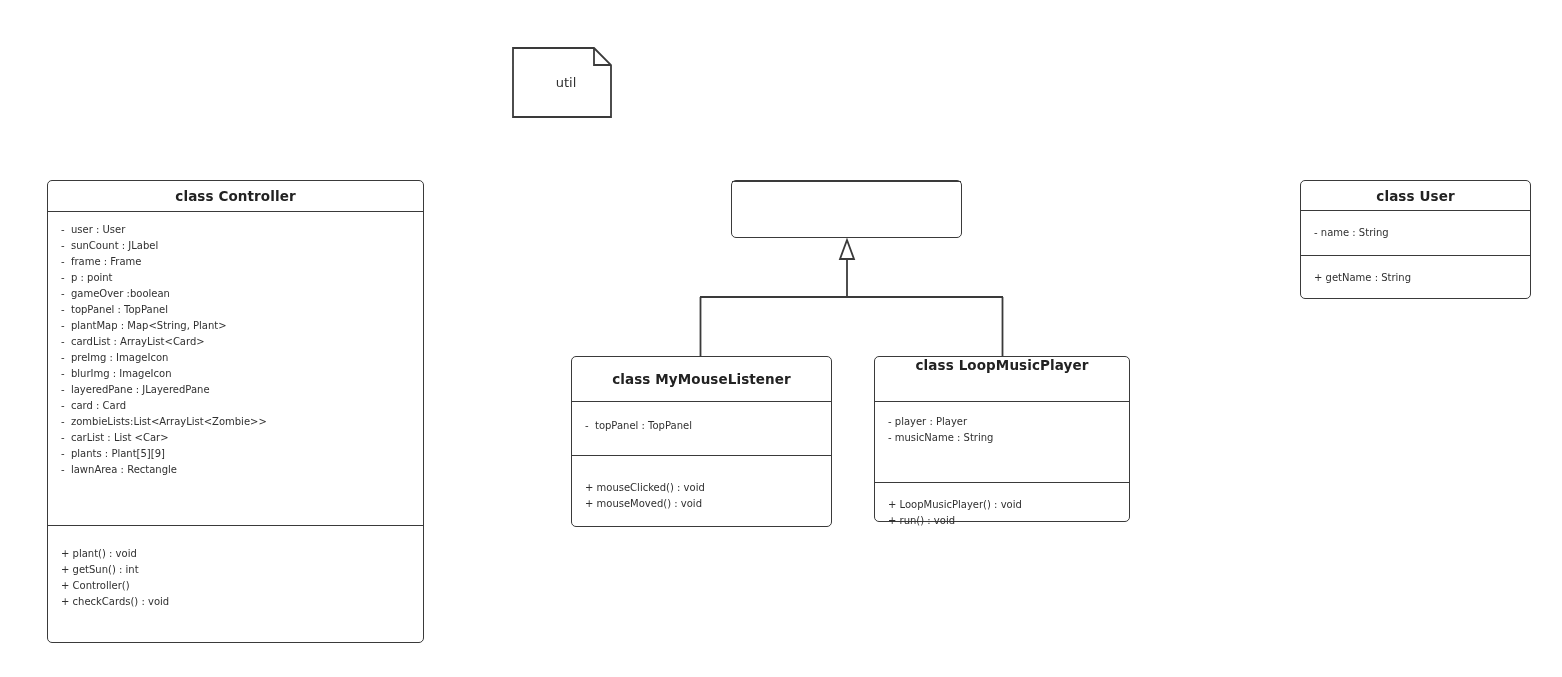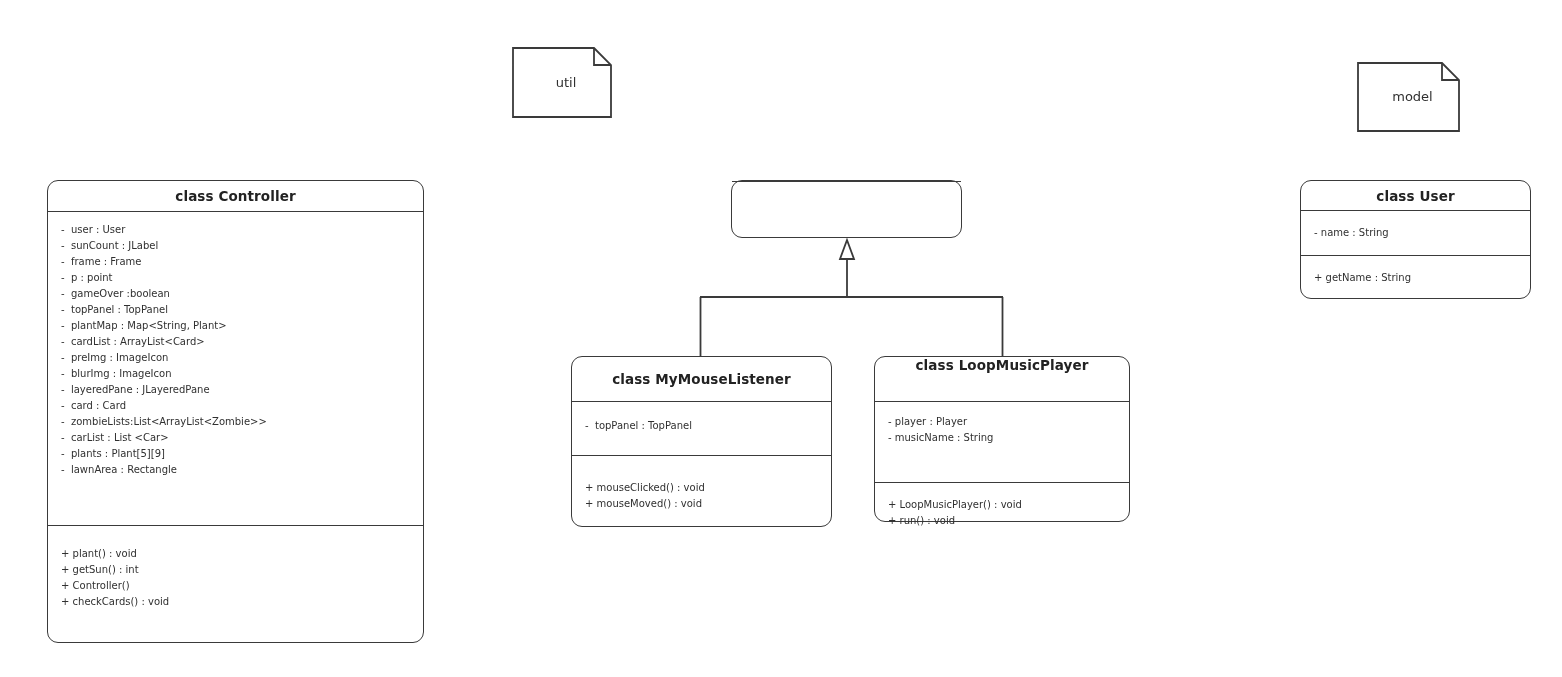--- a/index.html
+++ b/index.html
@@ -19,21 +19,21 @@
     height: 677px;
     background: #ffffff;
     overflow: hidden;
   }
 
   
   .uml-class {
     position: absolute;
     box-sizing: border-box;
     border: 1.6px solid #3a3a3a;
-    border-radius: 11px;
+    border-radius: 5px;
     background: #ffffff;
     display: flex;
     flex-direction: column;
   }
   .uml-title {
     text-align: center;
     font-weight: bold;
     font-size: 13.5px;
     letter-spacing: 0.1px;
     color: #222222;
@@ -108,27 +108,20 @@
   </svg>
 
   <div class="uml-note" style="left:512px; top:47px; width:100px; height:71px;">
     <svg width="100" height="71" viewBox="0 0 100 71">
       <path d="M1,1 L82,1 L99,18 L99,70 L1,70 Z" fill="#ffffff" stroke="#3a3a3a" stroke-width="1.8" stroke-linejoin="miter"></path>
       <path d="M82,1 L82,18 L99,18" fill="none" stroke="#3a3a3a" stroke-width="1.8" stroke-linejoin="miter"></path>
     </svg>
     <div class="note-label" style="top:28px;">util</div>
   </div>
 
-  <div class="uml-note" style="left:1357px; top:62px; width:103px; height:70px;">
-    <svg width="103" height="70" viewBox="0 0 103 70">
-      <path d="M1,1 L85,1 L102,18 L102,69 L1,69 Z" fill="#ffffff" stroke="#3a3a3a" stroke-width="1.8" stroke-linejoin="miter"></path>
-      <path d="M85,1 L85,18 L102,18" fill="none" stroke="#3a3a3a" stroke-width="1.8" stroke-linejoin="miter"></path>
-    </svg>
-    <div class="note-label" style="top:27px;">model</div>
-  </div>
 
   <div class="uml-class" style="left:47px; top:180px; width:377px; height:463px;">
     <div class="uml-title" style="height:30px;">class Controller</div>
     <div class="uml-compartment" style="height:314px;">
       <div class="uml-row">-  user : User</div>
       <div class="uml-row">-  sunCount : JLabel</div>
       <div class="uml-row">-  frame : Frame</div>
       <div class="uml-row">-  p : point</div>
       <div class="uml-row">-  gameOver :boolean</div>
       <div class="uml-row">-  topPanel : TopPanel</div>

